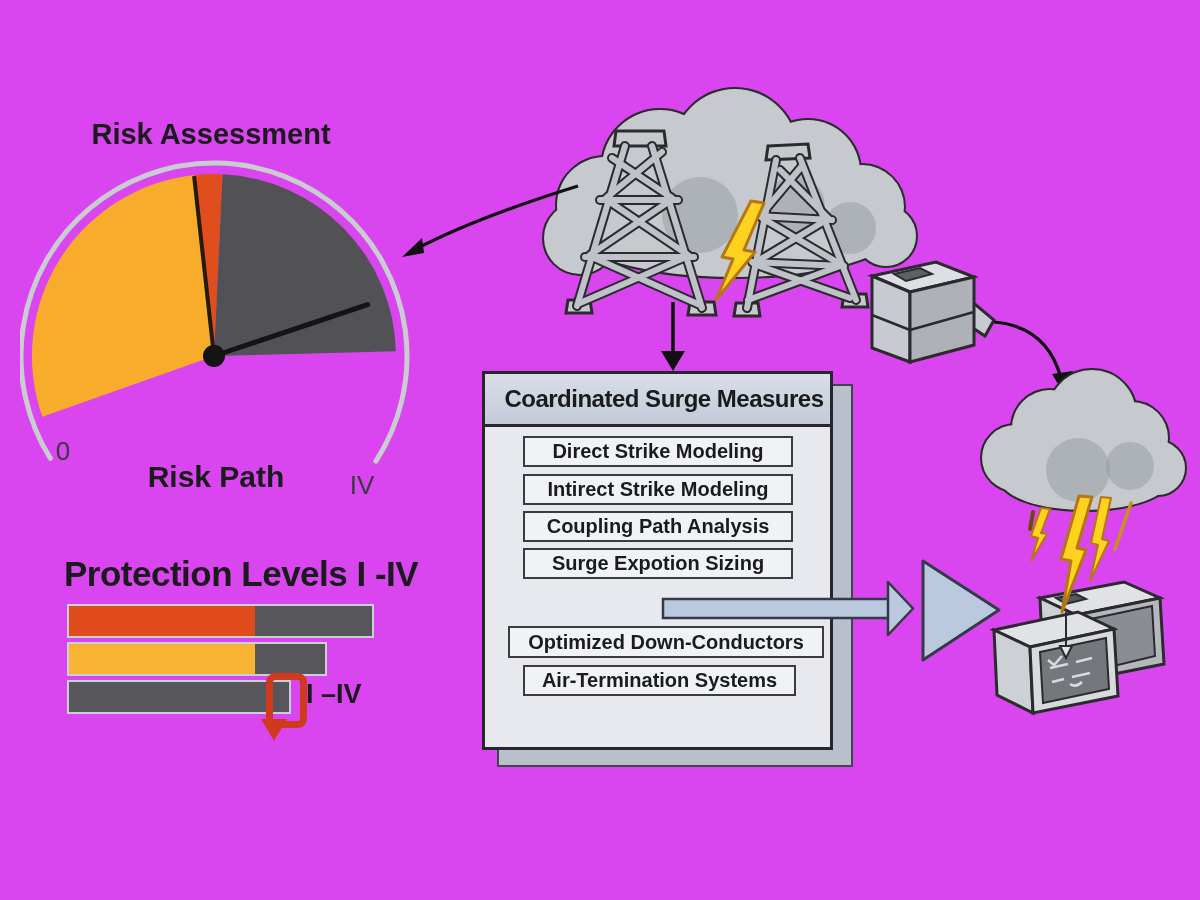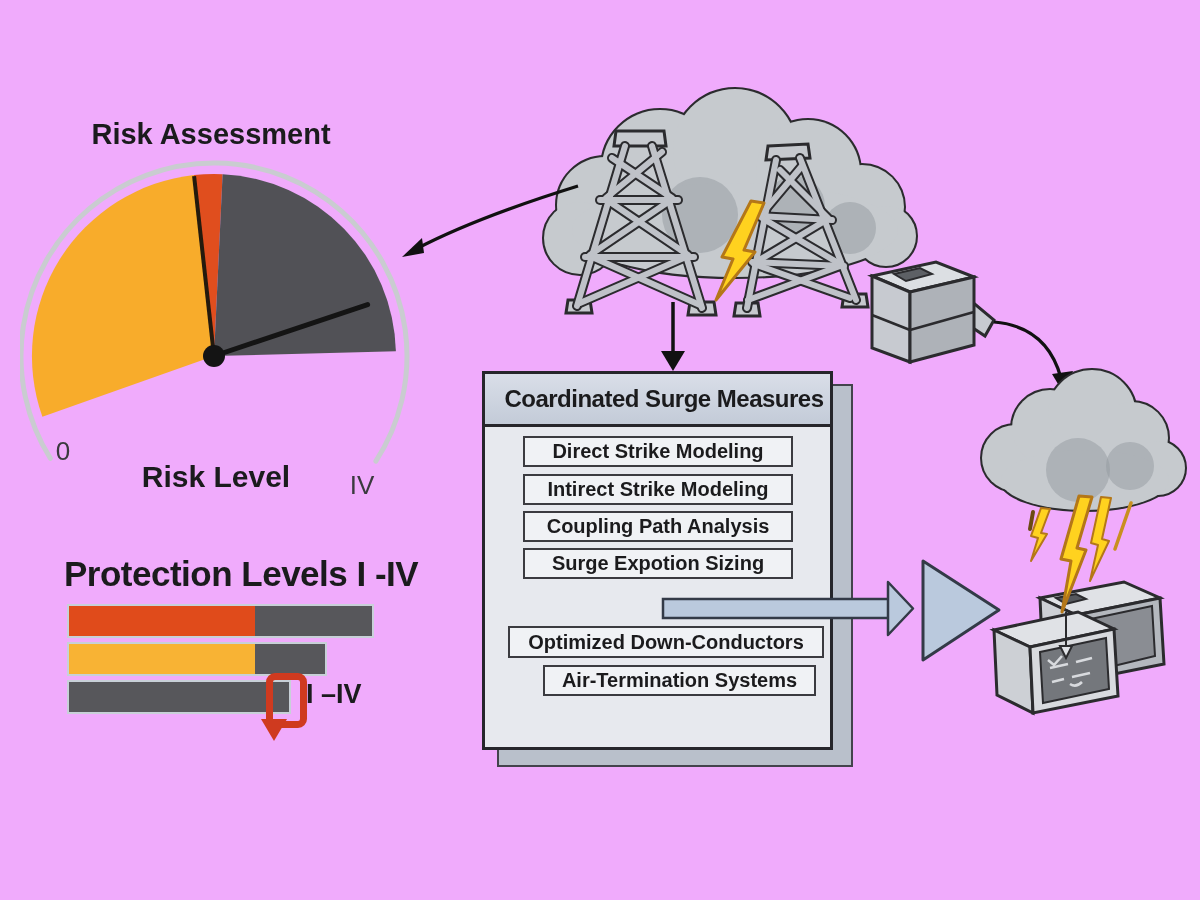--- a/index.html
+++ b/index.html
@@ -1,18 +1,18 @@
 <!DOCTYPE html>
 <html><head>
 <meta charset="utf-8">
 <style>
   html,body{margin:0;padding:0;}
   .canvas{
     position:relative;width:1200px;height:900px;overflow:hidden;
-    background:#f0abfc;
+    background:#d946ef;
     font-family:"Liberation Sans", sans-serif;
     color:#1b1b1d;
   }
   .abs{position:absolute;}
   .ttl{font-weight:bold;color:#1b1b1d;white-space:nowrap;}
   .center{text-align:center;}
 
   
   .gauge-title{left:36px;top:118px;width:350px;font-size:29px;}
   .gauge-min{left:48px;top:436px;width:30px;font-size:26px;color:#3a3a3e;font-weight:normal;}
@@ -35,36 +35,36 @@
     display:flex;align-items:center;justify-content:center;
     font-weight:bold;font-size:24px;letter-spacing:-0.5px;white-space:nowrap;padding-left:13px;}
   .pitem{position:absolute;background:#f0f2f5;border:2px solid #3b3b40;box-sizing:border-box;
     display:flex;align-items:center;justify-content:center;
     font-weight:bold;font-size:20px;white-space:nowrap;}
   .pi1{left:38px;top:62px;width:270px;height:31px;}
   .pi2{left:38px;top:100px;width:270px;height:31px;}
   .pi3{left:38px;top:137px;width:270px;height:31px;}
   .pi4{left:38px;top:174px;width:270px;height:31px;}
   .pi5{left:23px;top:252px;width:316px;height:32px;}
-  .pi6{left:38px;top:291px;width:273px;height:31px;margin-left:20px;}
+  .pi6{left:38px;top:291px;width:273px;height:31px;}
   .pi7{left:38px;top:329px;width:273px;height:30px;}
 
   .gauge-svg{left:20px;top:150px;z-index:1;}
   .overlay-svg{left:0;top:0;z-index:5;pointer-events:none;}
   .txt{z-index:2;}
 </style>
 </head>
 <body>
 
 <div class="canvas">
 
   <div class="abs ttl center txt gauge-title">Risk Assessment</div>
   <div class="abs center txt gauge-min">0</div>
   <div class="abs center txt gauge-max">IV</div>
-  <div class="abs ttl center txt gauge-caption">Risk Level</div>
+  <div class="abs ttl center txt gauge-caption">Risk Path</div>
 
   <svg id="gauge-svg" class="abs gauge-svg" width="400" height="340" viewBox="0 0 400 340">
     <g id="gauge-ring">
         <path d="M30.3 308.3 A193 193 0 1 1 355.9 311.1" fill="none" stroke="#c9ccd0" stroke-width="5" stroke-linecap="round"></path>
       </g>
     <g id="gauge-wedges">
         <path d="M194 206 L22.4 266.8 A182 182 0 0 1 174.0 25.1 Z" fill="#F8AC2B"></path>
         <path d="M194 206 L174.0 25.1 A182 182 0 0 1 202.6 24.2 Z" fill="#E04E1E"></path>
         <path d="M194 206 L202.6 24.2 A182 182 0 0 1 375.9 201.2 Z" fill="#515156"></path>
       </g>

